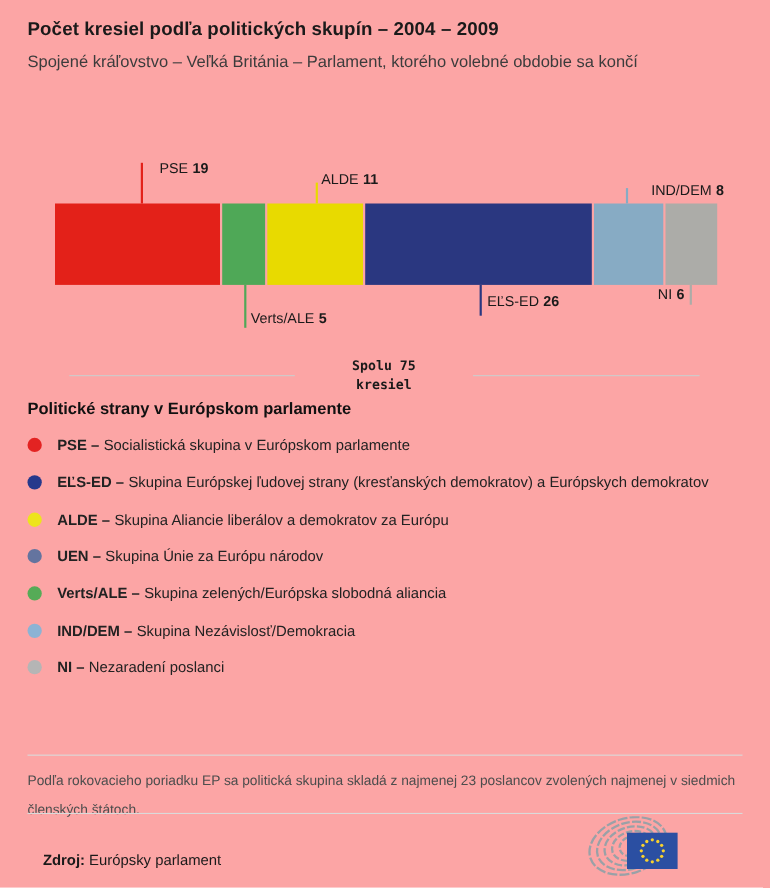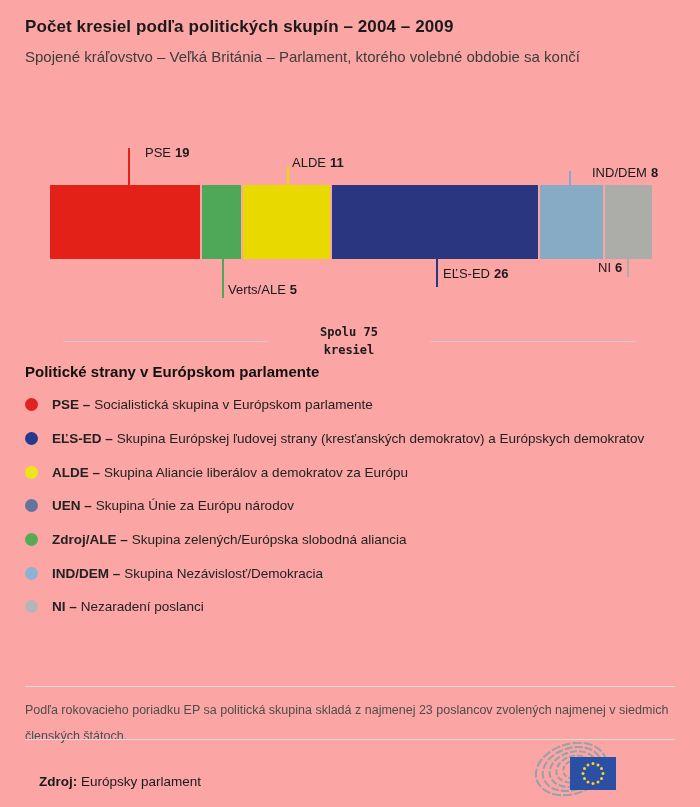--- a/index.html
+++ b/index.html
@@ -121,21 +121,21 @@
     <div class="legend-row">
       <span class="dot" style="background: rgb(237, 228, 28);"></span>
       <span class="legend-text"><span class="abbr">ALDE –</span><span class="desc">Skupina Aliancie liberálov a demokratov za Európu</span></span>
     </div>
     <div class="legend-row">
       <span class="dot" style="background: rgb(100, 116, 159);"></span>
       <span class="legend-text"><span class="abbr">UEN –</span><span class="desc">Skupina Únie za Európu národov</span></span>
     </div>
     <div class="legend-row">
       <span class="dot" style="background: rgb(86, 171, 87);"></span>
-      <span class="legend-text"><span class="abbr">Zdroj/ALE –</span><span class="desc">Skupina zelených/Európska slobodná aliancia</span></span>
+      <span class="legend-text"><span class="abbr">Verts/ALE –</span><span class="desc">Skupina zelených/Európska slobodná aliancia</span></span>
     </div>
     <div class="legend-row">
       <span class="dot" style="background: rgb(140, 179, 212);"></span>
       <span class="legend-text"><span class="abbr">IND/DEM –</span><span class="desc">Skupina Nezávislosť/Demokracia</span></span>
     </div>
     <div class="legend-row">
       <span class="dot" style="background: rgb(181, 181, 181);"></span>
       <span class="legend-text"><span class="abbr">NI –</span><span class="desc">Nezaradení poslanci</span></span>
     </div>
   </div>

